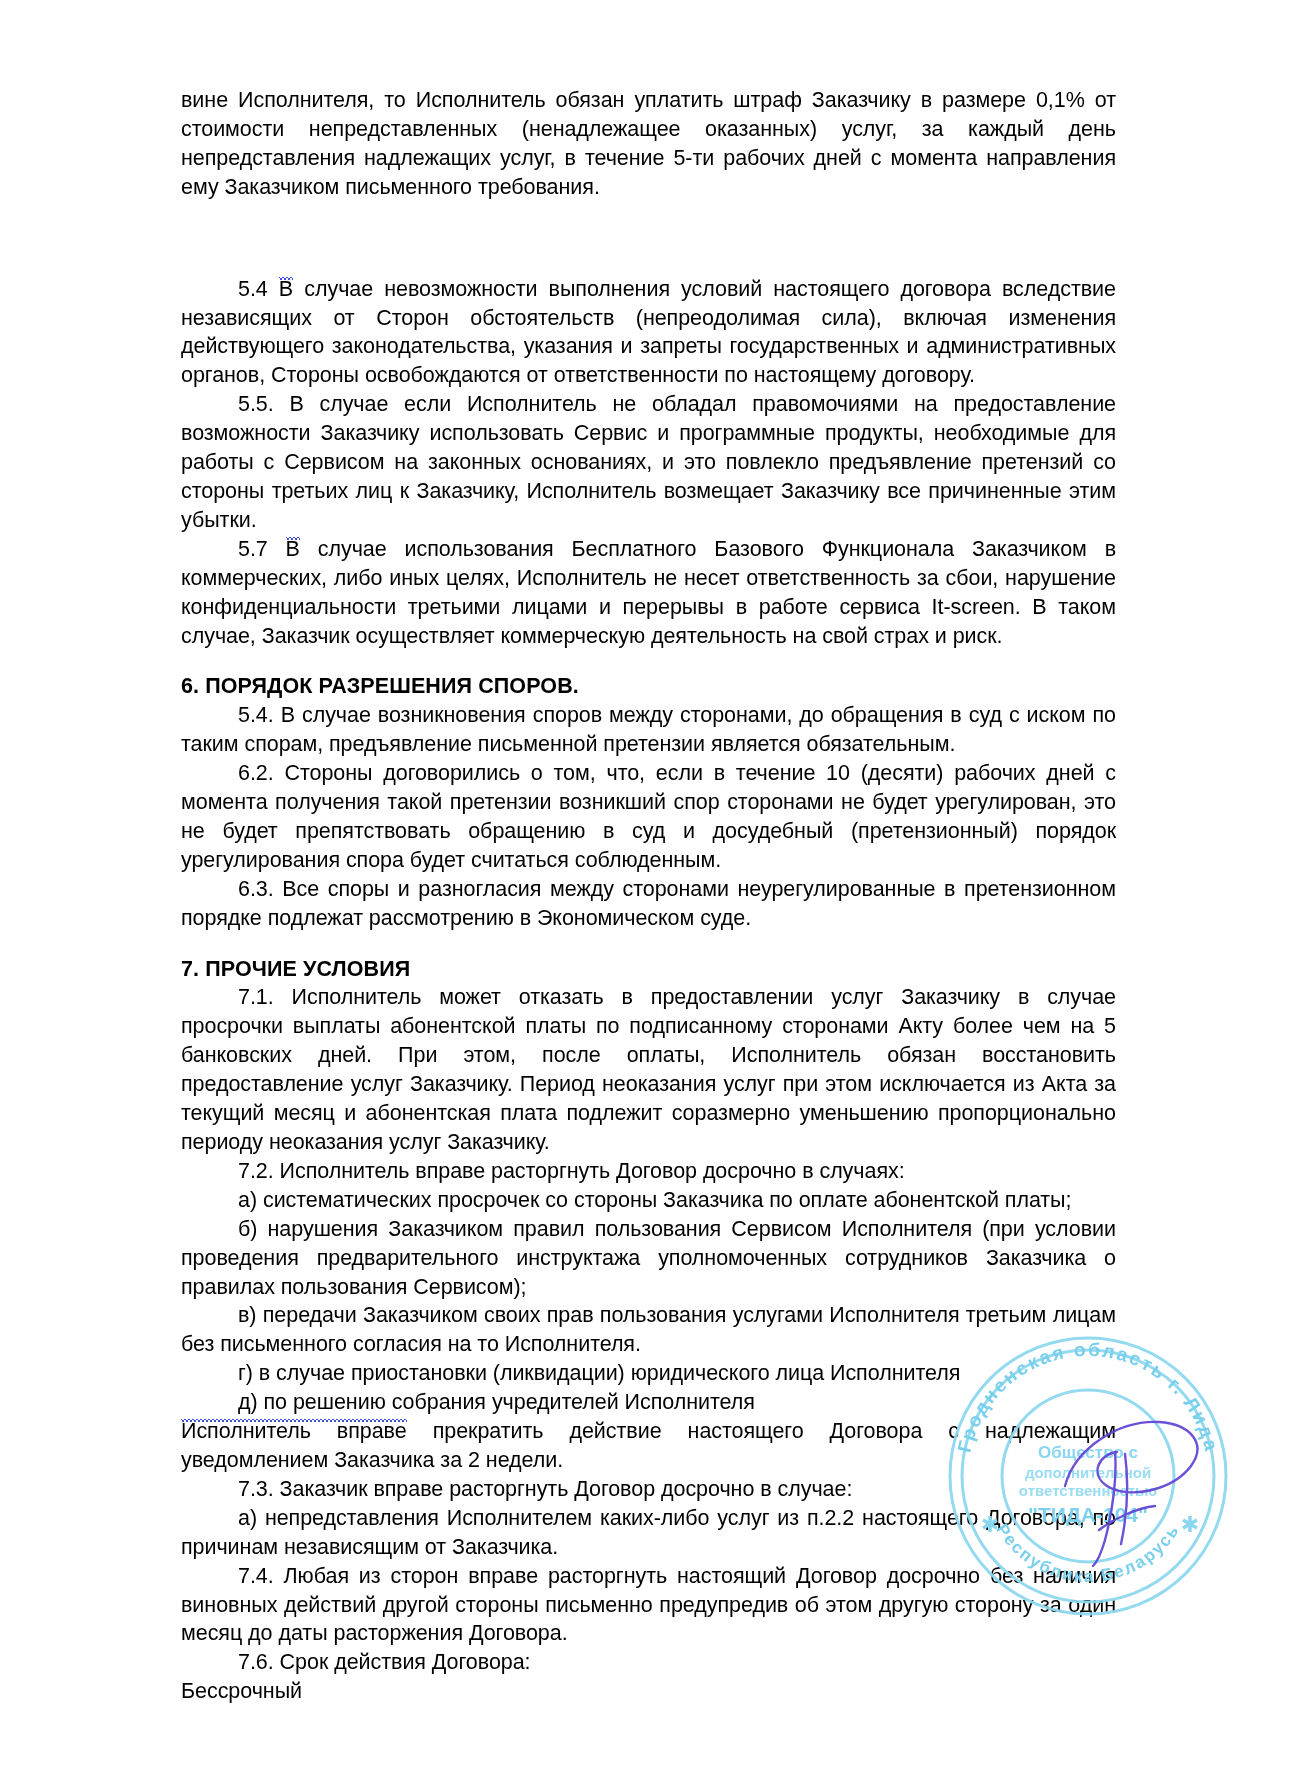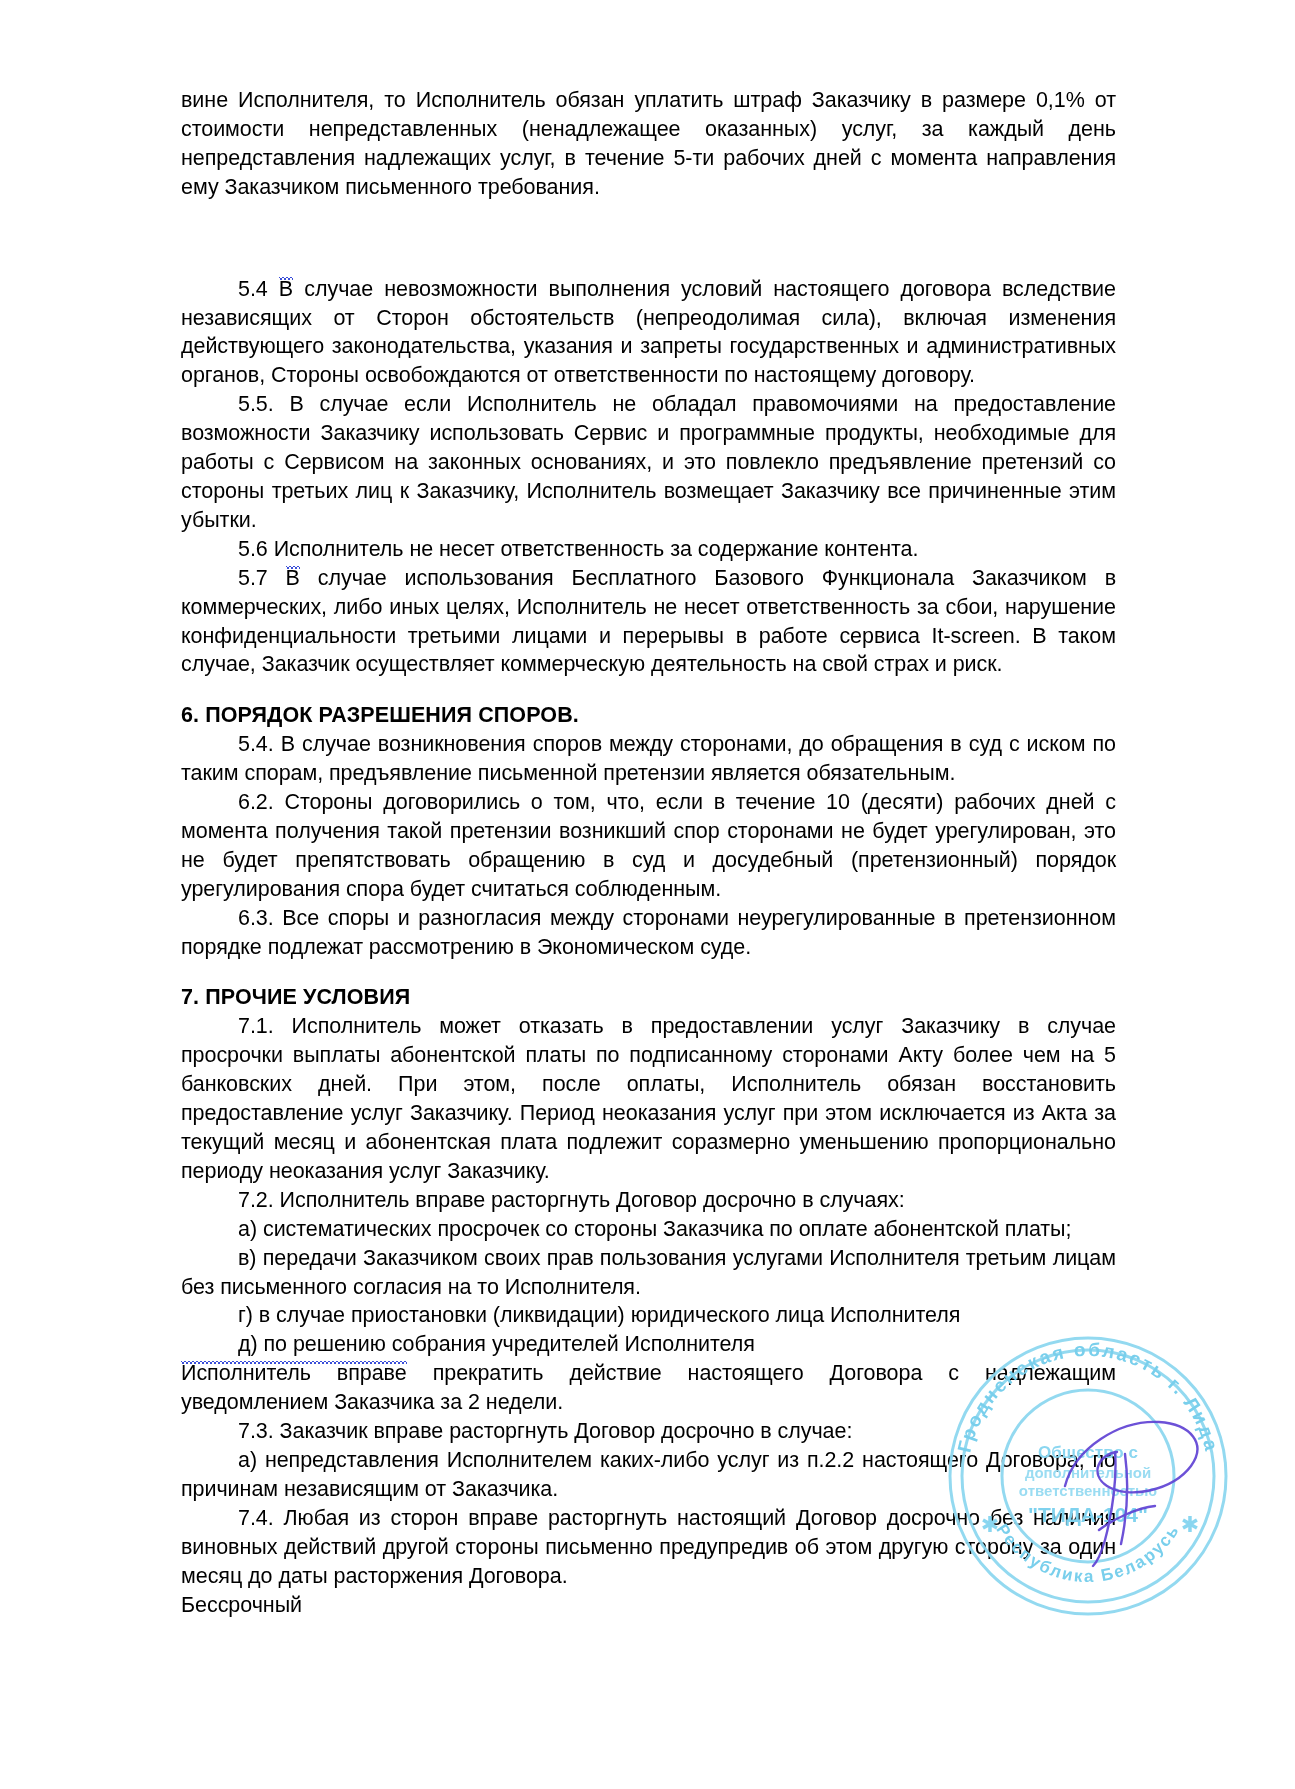--- a/index.html
+++ b/index.html
@@ -95,21 +95,20 @@
   <div class="content">
 
     <p class="noind">вине Исполнителя, то Исполнитель обязан уплатить штраф Заказчику в размере 0,1% от стоимости непредставленных (ненадлежащее оказанных) услуг, за каждый день непредставления надлежащих услуг, в течение 5-ти рабочих дней с момента направления ему Заказчиком письменного требования.</p>
 
     <div class="gap-xl"></div>
 
     <p class="ind"><span>5.4 </span><span class="squiggle">В</span><span> случае невозможности выполнения условий настоящего договора вследствие независящих от Сторон обстоятельств (непреодолимая сила), включая изменения действующего законодательства, указания и запреты государственных и административных органов, Стороны освобождаются от ответственности по настоящему договору.</span></p>
 
     <p class="ind">5.5. В случае если Исполнитель не обладал правомочиями на предоставление возможности Заказчику использовать Сервис и программные продукты, необходимые для работы с Сервисом на законных основаниях, и это повлекло предъявление претензий со стороны третьих лиц к Заказчику, Исполнитель возмещает Заказчику все причиненные этим убытки.</p>
 
-    <p class="ind">5.6 Исполнитель не несет ответственность за содержание контента.</p>
 
     <p class="ind"><span>5.7 </span><span class="squiggle">В</span><span> случае использования Бесплатного Базового Функционала Заказчиком в коммерческих, либо иных целях, Исполнитель не несет ответственность за сбои, нарушение конфиденциальности третьими лицами и перерывы в работе сервиса It-screen. В таком случае, Заказчик осуществляет коммерческую деятельность на свой страх и риск.</span></p>
 
     <div class="gap-m"></div>
 
     <h2 class="heading">6. ПОРЯДОК РАЗРЕШЕНИЯ СПОРОВ.</h2>
 
     <p class="ind">5.4. В случае возникновения споров между сторонами, до обращения в суд с иском по таким спорам, предъявление письменной претензии является обязательным.</p>
 
     <p class="ind">6.2. Стороны договорились о том, что, если в течение 10 (десяти) рабочих дней с момента получения такой претензии возникший спор сторонами не будет урегулирован, это не будет препятствовать обращению в суд и досудебный (претензионный) порядок урегулирования спора будет считаться соблюденным.</p>
@@ -119,36 +118,38 @@
     <div class="gap-m"></div>
 
     <h2 class="heading">7. ПРОЧИЕ УСЛОВИЯ</h2>
 
     <p class="ind">7.1. Исполнитель может отказать в предоставлении услуг Заказчику в случае просрочки выплаты абонентской платы по подписанному сторонами Акту более чем на 5 банковских дней. При этом, после оплаты, Исполнитель обязан восстановить предоставление услуг Заказчику. Период неоказания услуг при этом исключается из Акта за текущий месяц и абонентская плата подлежит соразмерно уменьшению пропорционально периоду неоказания услуг Заказчику.</p>
 
     <p class="ind last-left">7.2. Исполнитель вправе расторгнуть Договор досрочно в случаях:</p>
 
     <p class="ind last-left">а) систематических просрочек со стороны Заказчика по оплате абонентской платы;</p>
 
+    <p class="ind">б) нарушения Заказчиком правил пользования Сервисом Исполнителя (при условии проведения предварительного инструктажа уполномоченных сотрудников Заказчика о правилах пользования Сервисом);</p>
 
     <p class="ind">в) передачи Заказчиком своих прав пользования услугами Исполнителя третьим лицам без письменного согласия на то Исполнителя.</p>
 
     <p class="ind last-left">г) в случае приостановки (ликвидации) юридического лица Исполнителя</p>
 
     <p class="ind last-left">д) по решению собрания учредителей Исполнителя</p>
 
     <p class="noind"><span class="squiggle">Исполнитель   вправе</span><span> прекратить действие настоящего Договора с надлежащим уведомлением Заказчика за 2 недели.</span></p>
 
     <p class="ind last-left">7.3. Заказчик вправе расторгнуть Договор досрочно в случае:</p>
 
     <p class="ind">а) непредставления Исполнителем каких-либо услуг из п.2.2 настоящего Договора, по причинам независящим от Заказчика.</p>
 
     <p class="ind">7.4. Любая из сторон вправе расторгнуть настоящий Договор досрочно без наличия виновных действий другой стороны письменно предупредив об этом другую сторону за один месяц до даты расторжения Договора.</p>
 
 
+    <p class="ind last-left">7.6. Срок действия Договора:</p>
 
     <p class="noind last-left">Бессрочный</p>
 
   </div>
 
   <div class="stamp-wrap">
     <svg class="stamp-svg" viewBox="0 0 300 300" xmlns="http://www.w3.org/2000/svg" aria-hidden="true">
       <defs>
         <path id="arcTop" d="M 30,150 A 120,120 0 0 1 270,150" fill="none"></path>
         <path id="arcBottom" d="M 44,150 A 106,106 0 0 0 256,150" fill="none"></path>

